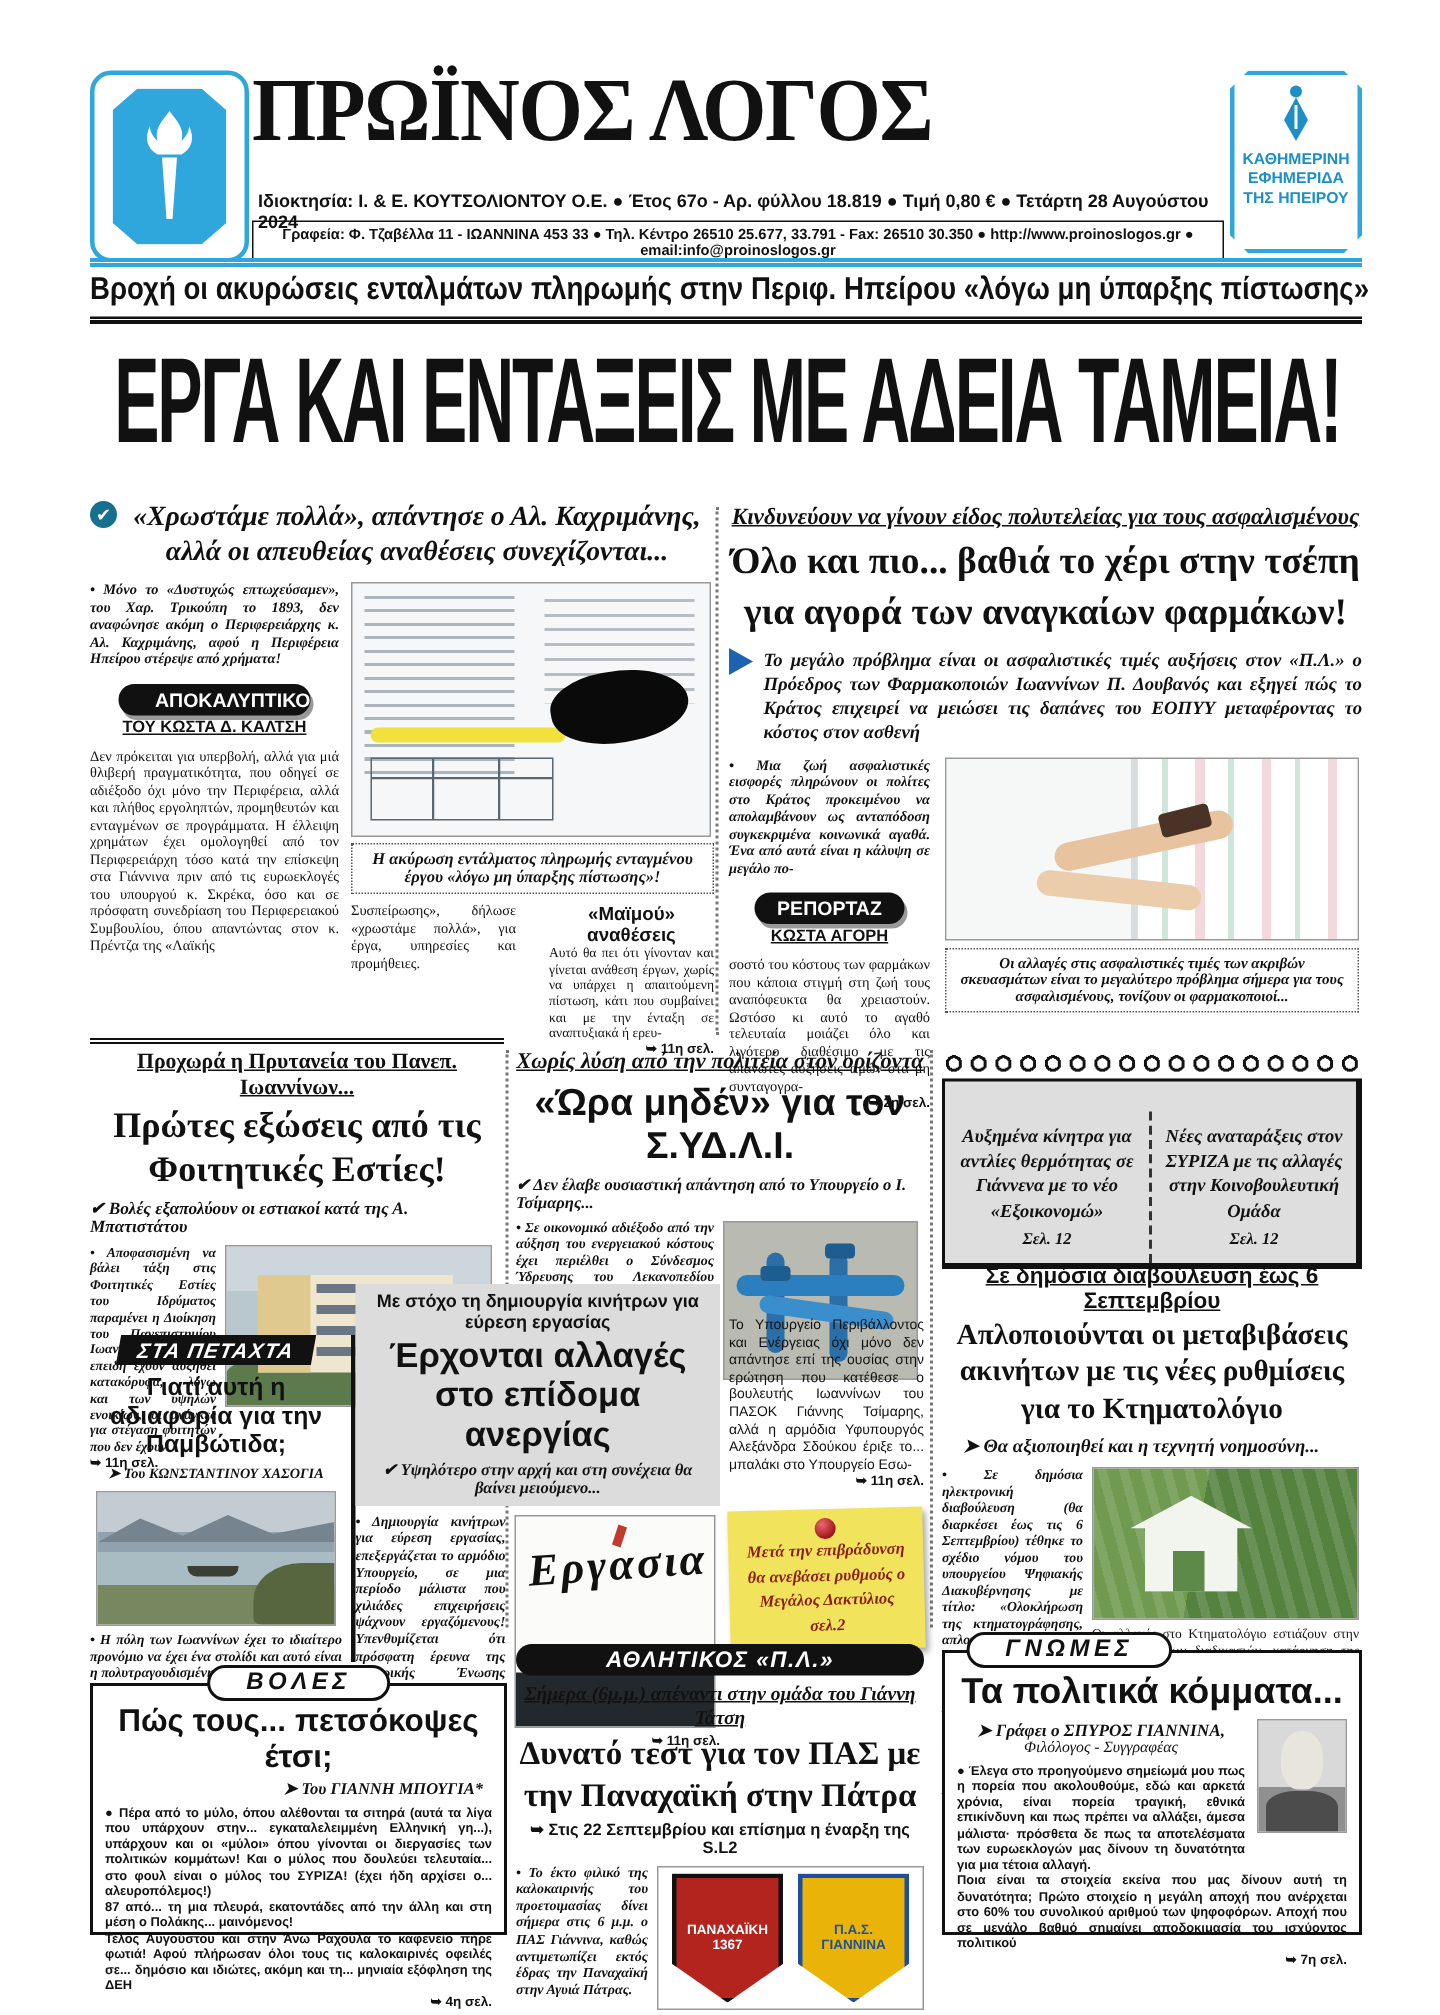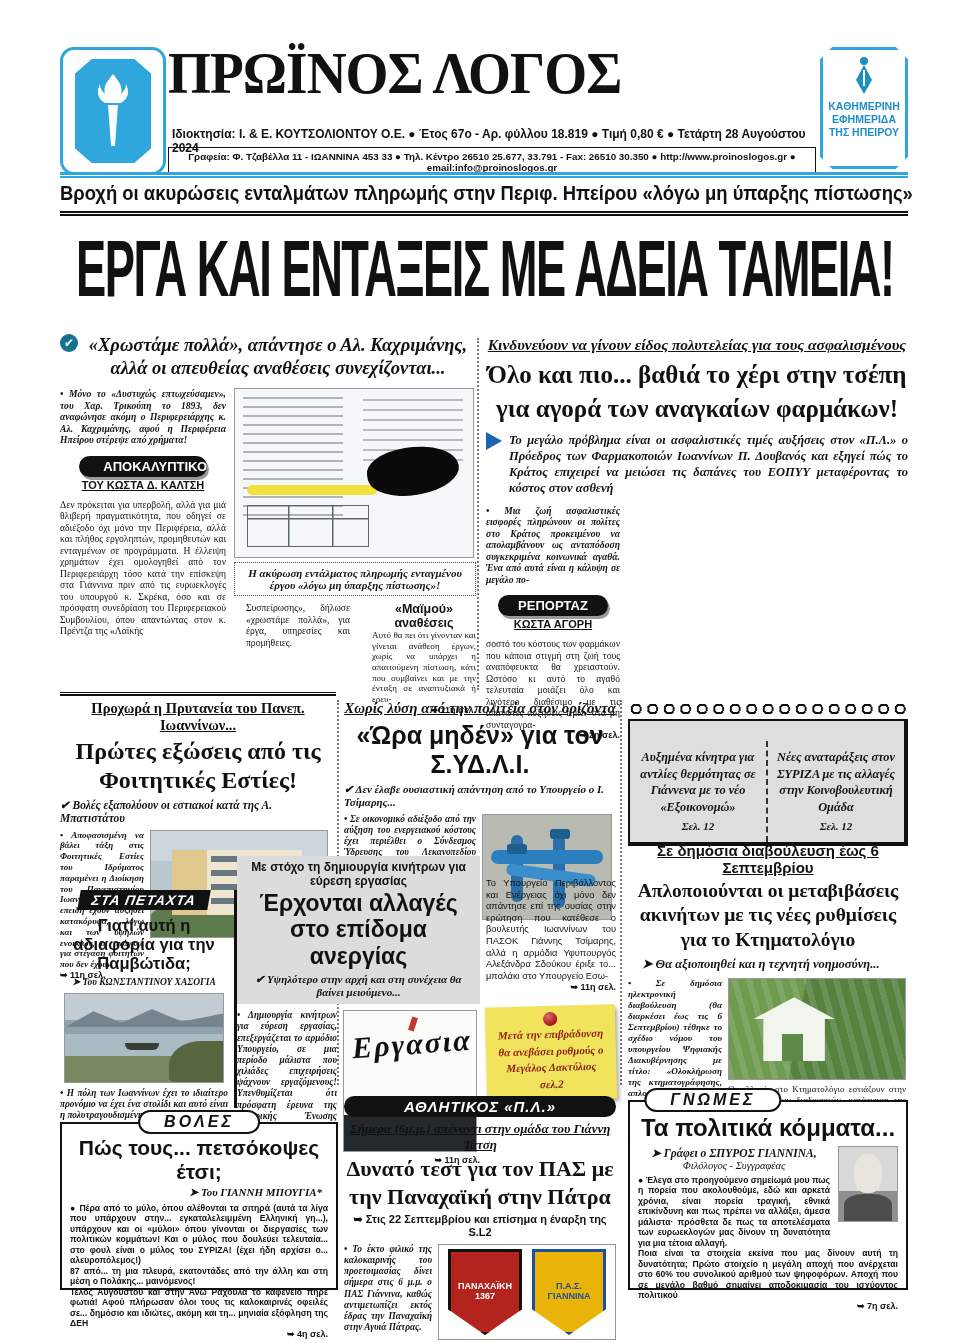--- a/index.html
+++ b/index.html
@@ -187,21 +187,21 @@
       </div>
       <div style="flex:1;">
         <div class="ph doc-scan" style="width:240px;height:170px;">
           <div class="doc-lines"></div>
             <div class="doc-lines2"></div>
           <div class="doc-hl"></div>
           <div class="doc-blob"></div>
           <div class="doc-table"></div>
         </div>
         <div class="cap-dotted serif" style="width:228px;font-size:11px;margin-top:4px;">Η ακύρωση εντάλματος πληρωμής ενταγμένου έργου «λόγω μη ύπαρξης πίστωσης»!</div>
-        <div style="display:flex;gap:22px;margin-top:6px;margin-left:12px;">
+        <div style="display:flex;gap:22px;margin-top:6px;">
           <div class="serif just body-s" style="flex:1;">Συσπείρωσης», δήλωσε «χρωστάμε πολλά», για έργα, υπηρεσίες και προμήθειες.</div>
           <div style="flex:1;">
             <div class="ctr b sans" style="font-size:12.5px;">«Μαϊμού» αναθέσεις</div>
             <div class="serif just" style="font-size:9px;line-height:1.18;">Αυτό θα πει ότι γίνονταν και γίνεται ανάθεση έργων, χωρίς να υπάρχει η απαιτούμενη πίστωση, κάτι που συμβαίνει και με την ένταξη σε αναπτυξιακά ή ερευ-</div>
             <div class="jump" style="text-align:right;">➥ 11η σελ.</div>
           </div>
         </div>
       </div>
     </div>
   </div>
@@ -211,24 +211,34 @@
   <div class="abs" style="left:486px;top:336px;width:422px;">
     <div class="serif it b ctr u" style="font-size:15.5px;">Κινδυνεύουν να γίνουν είδος πολυτελείας για τους ασφαλισμένους</div>
     <div class="serif b ctr" style="font-size:25px;line-height:1.35;margin-top:4px;">Όλο και πιο... βαθιά το χέρι στην τσέπη για αγορά των αναγκαίων φαρμάκων!</div>
     <div style="display:flex;gap:7px;margin-top:6px;align-items:flex-start;">
       <span class="flag-ico"></span>
       <div class="serif it b just" style="font-size:12.5px;line-height:1.3;flex:1;">Το μεγάλο πρόβλημα είναι οι ασφαλιστικές τιμές αυξήσεις στον «Π.Λ.» ο Πρόεδρος των Φαρμακοποιών Ιωαννίνων Π. Δουβανός και εξηγεί πώς το Κράτος επιχειρεί να μειώσει τις δαπάνες του ΕΟΠΥΥ μεταφέροντας το κόστος στον ασθενή</div>
     </div>
     <div style="display:flex;gap:10px;margin-top:8px;">
       <div style="width:134px;flex:0 0 134px;">
         <div class="serif it b just body-s">• Μια ζωή ασφαλιστικές εισφορές πληρώνουν οι πολίτες στο Κράτος προκειμένου να απολαμβάνουν ως ανταπόδοση συγκεκριμένα κοινωνικά αγαθά. Ένα από αυτά είναι η κάλυψη σε μεγάλο πο-</div>
-        <div class="pill" style="width:110px;margin:10px auto 2px;font-size:13px;padding:3px 0;">ΡΕΠΟΡΤΑΖ</div>
+        <div class="pill" style="width:100px;margin:10px auto 2px;font-size:13px;padding:3px 0;">ΡΕΠΟΡΤΑΖ</div>
         <div class="ctr byline-u sans" style="font-size:11px;margin-bottom:8px;">ΚΩΣΤΑ ΑΓΟΡΗ</div>
         <div class="serif just body-s">σοστό του κόστους των φαρμάκων που κάποια στιγμή στη ζωή τους αναπόφευκτα θα χρειαστούν. Ωστόσο κι αυτό το αγαθό τελευταία μοιάζει όλο και λιγότερο διαθέσιμο με τις απανωτές αυξήσεις τιμών στα μη συνταγογρα-</div>
         <div class="jump" style="text-align:right;">➥ 2η σελ.</div>
+      </div>
+      <div style="flex:1;">
+        <div class="ph pharma" style="width:276px;height:122px;">
+          <div class="shelf"></div>
+            <div class="person"></div>
+          <div class="arm"></div>
+            <div class="arm2"></div>
+            <div class="med"></div>
+        </div>
+        <div class="cap-dotted serif" style="width:262px;font-size:10px;margin-top:5px;">Οι αλλαγές στις ασφαλιστικές τιμές των ακριβών σκευασμάτων είναι το μεγαλύτερο πρόβλημα σήμερα για τους ασφαλισμένους, τονίζουν οι φαρμακοποιοί...</div>
       </div>
     </div>
   </div>
 
   <div class="abs" style="left:60px;top:692px;width:276px;height:4px;background:linear-gradient(#111 0 1.5px,#fff 1.5px 2.5px,#111 2.5px 4px);"></div>
 
   <div class="abs" style="left:60px;top:700px;width:276px;">
     <div class="serif b ctr u" style="font-size:14.5px;">Προχωρά η Πρυτανεία του Πανεπ. Ιωαννίνων...</div>
     <div class="serif b ctr" style="font-size:24px;line-height:1.2;margin-top:3px;">Πρώτες εξώσεις από τις Φοιτητικές Εστίες!</div>
     <div class="serif it b" style="font-size:11.5px;margin-top:3px;">✔ Βολές εξαπολύουν οι εστιακοί κατά της Α. Μπατιστάτου</div>

